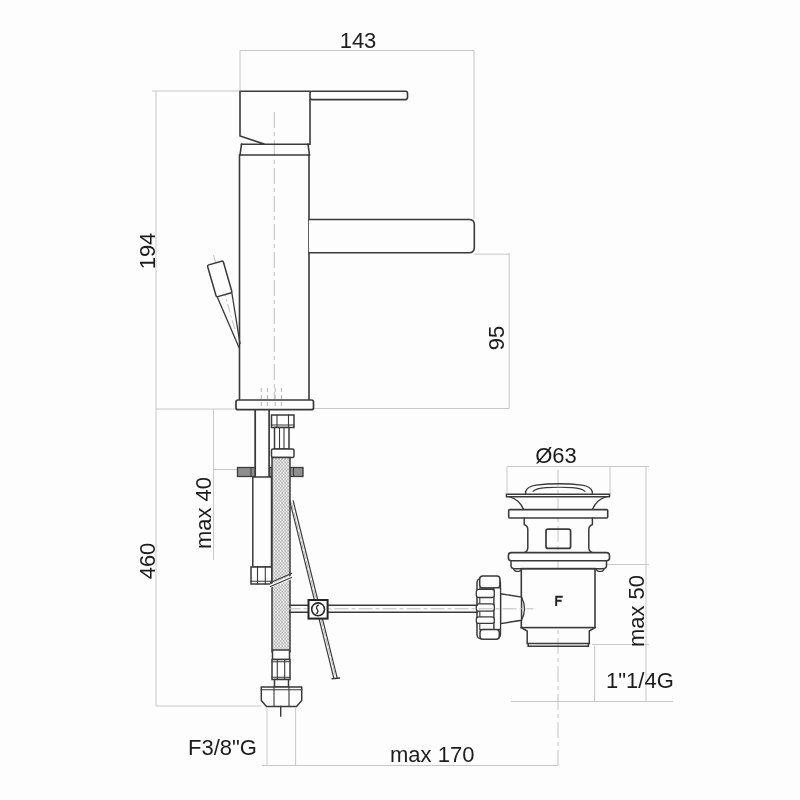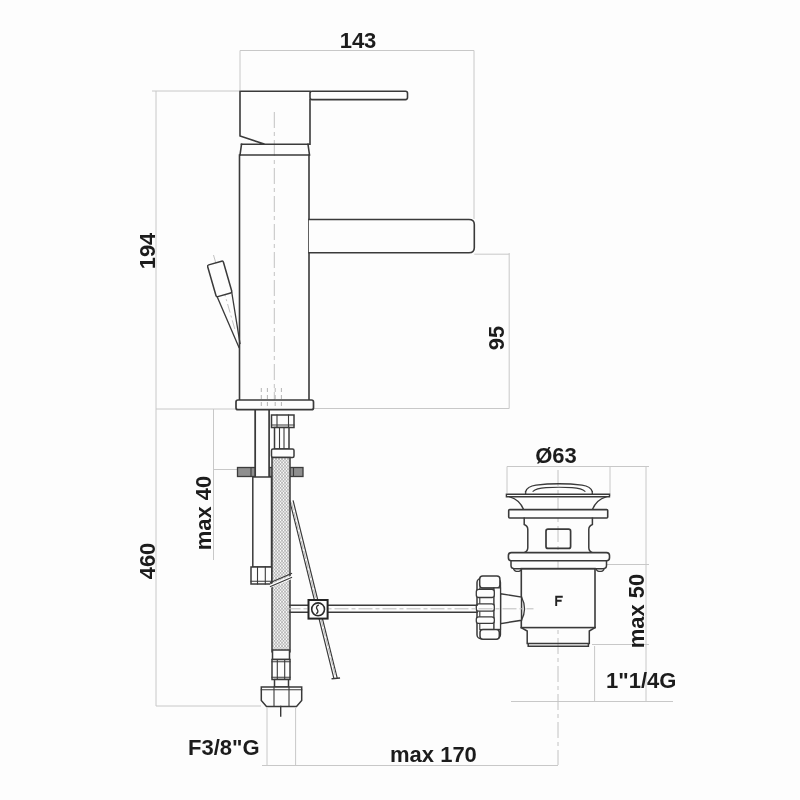--- a/index.html
+++ b/index.html
@@ -1,16 +1,16 @@
 <!DOCTYPE html>
 <html><head>
 <meta charset="utf-8">
 <style>
   html,body{margin:0;padding:0;background:#fdfdfd;}
-  .wrap{width:800px;height:800px;position:relative;font-family:"Liberation Sans", sans-serif;font-weight:bold;}
+  .wrap{width:800px;height:800px;position:relative;font-family:"Liberation Sans", sans-serif;}
   svg{display:block;filter:blur(0.28px);}
   text{font-family:"Liberation Sans", sans-serif;fill:#1c1c1c;}
 </style>
 </head>
 <body>
 <div class="wrap">
 <svg width="800" height="800" viewBox="0 0 800 800">
 <defs>
 <pattern id="braid" width="3" height="3.4" patternUnits="userSpaceOnUse">
 <rect x="0" y="0" width="3" height="3.4" fill="#fdfdfd"></rect>

